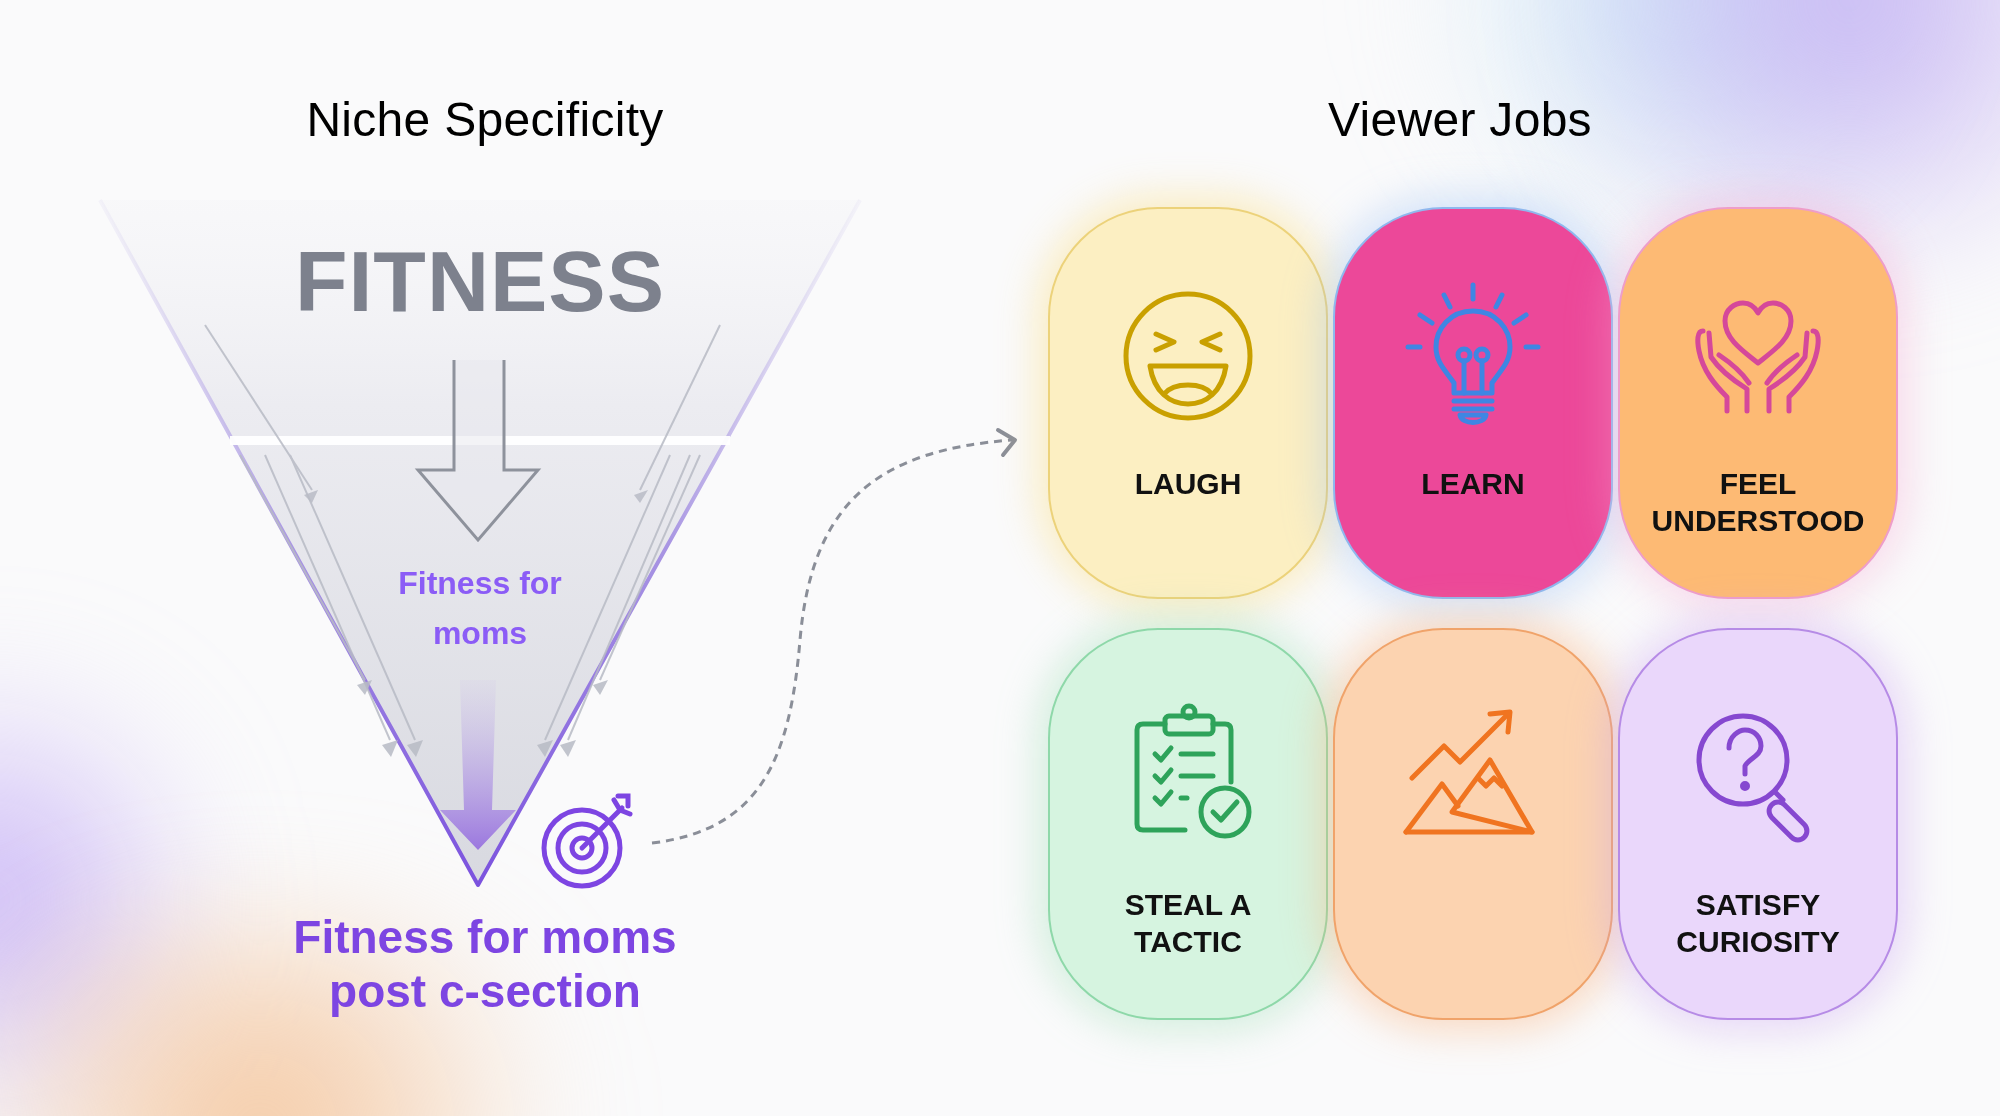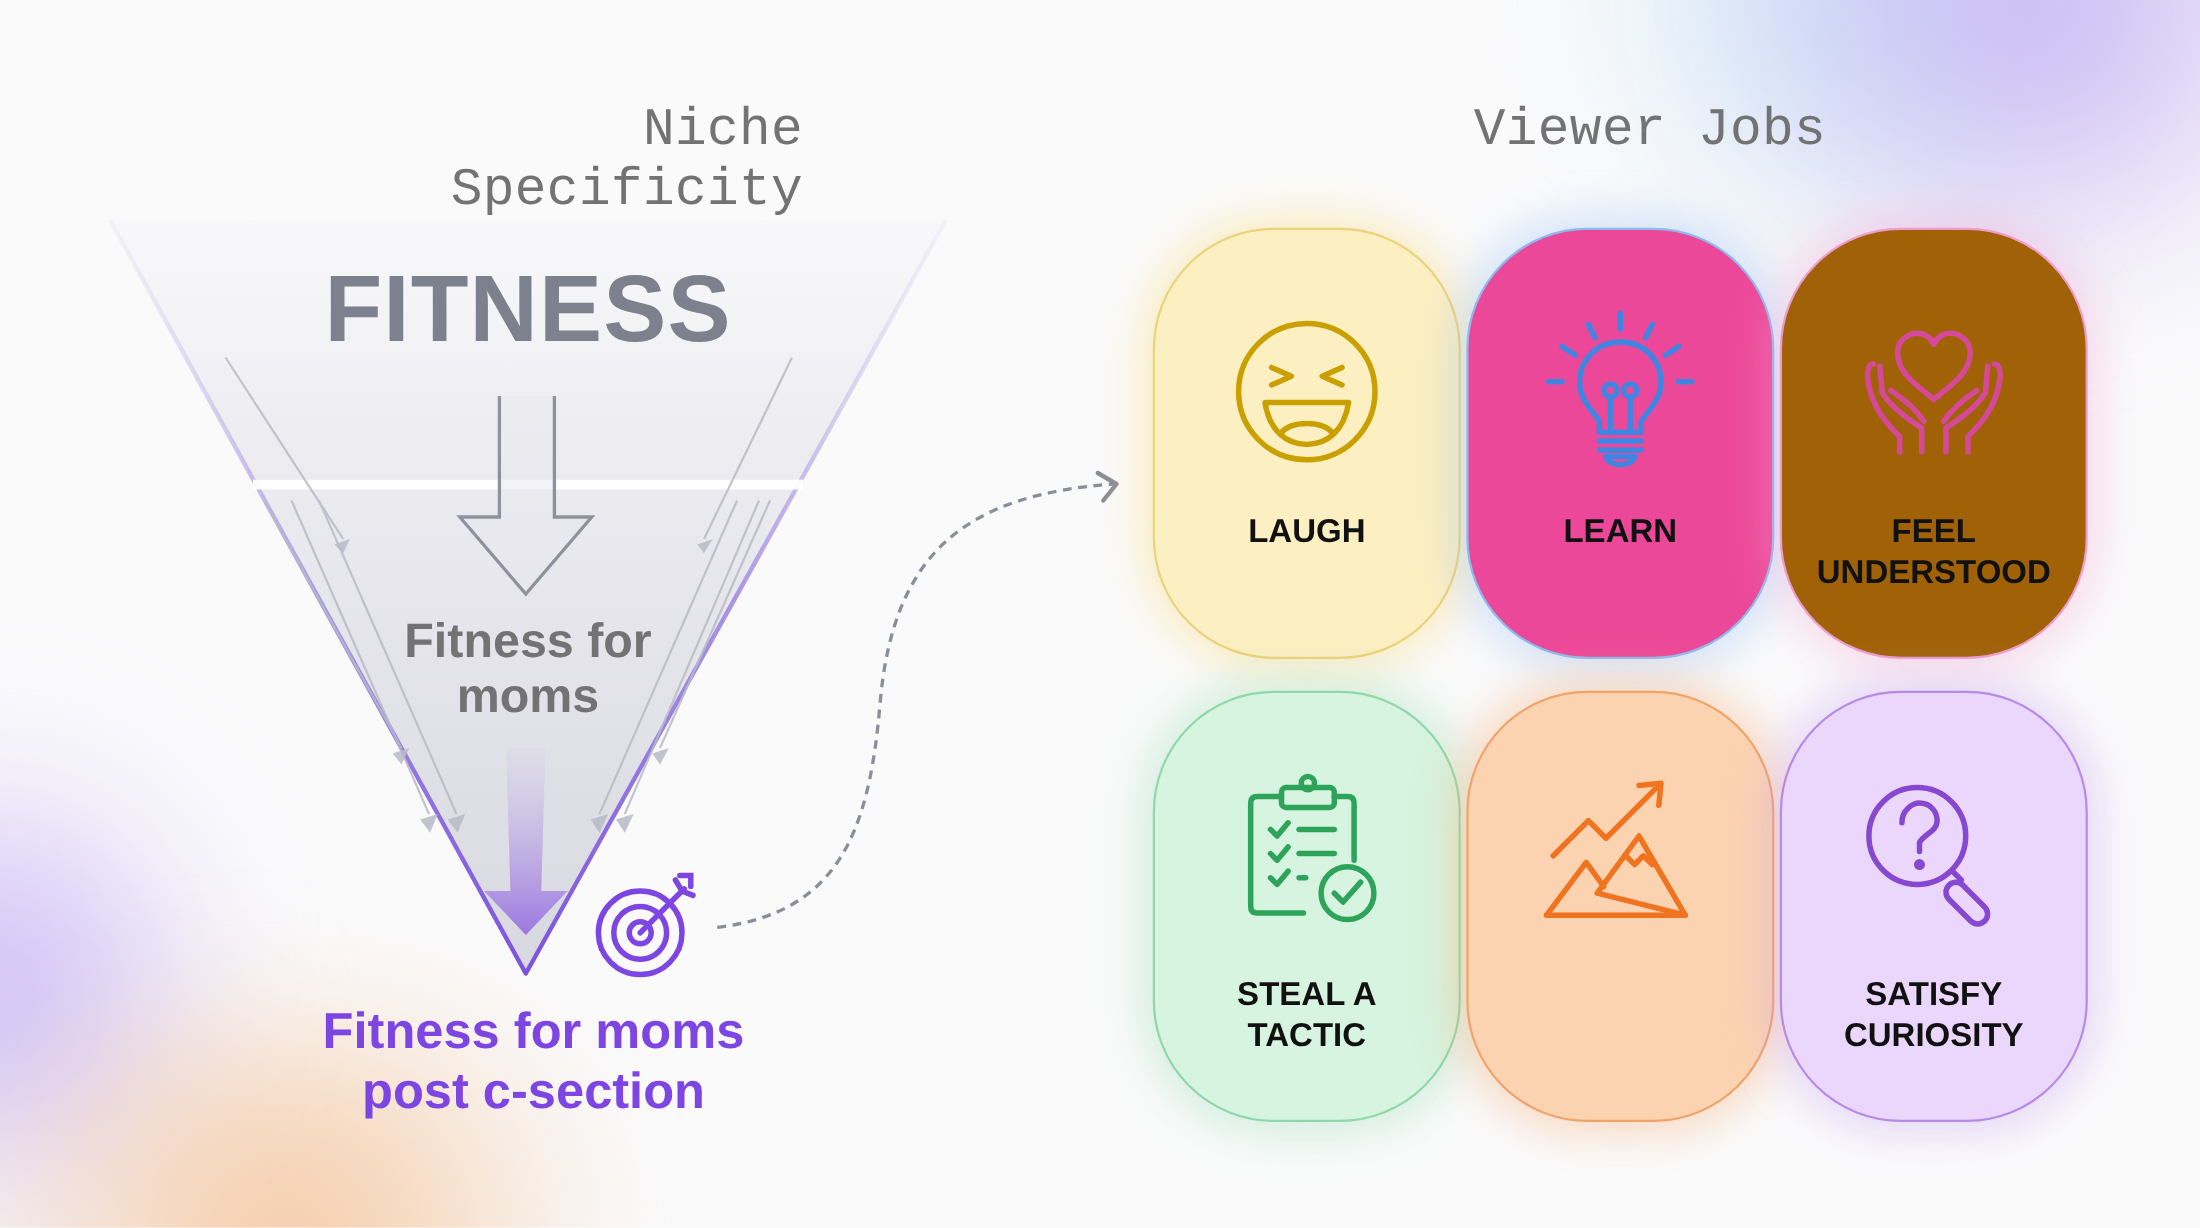--- a/index.html
+++ b/index.html
@@ -9,46 +9,46 @@
     background: #fafafb;
   }
   .bg { position: absolute; inset: 0; pointer-events: none; }
   .blob { position: absolute; border-radius: 50%; filter: blur(60px); }
   .blob.tr1 { width: 700px; height: 520px; left: 1500px; top: -260px; background: radial-gradient(circle, #c5b3f3 0%, rgba(197,179,243,0) 70%); }
   .blob.tr2 { width: 600px; height: 420px; left: 1380px; top: -220px; background: radial-gradient(circle, #c9e6f7 0%, rgba(201,230,247,0) 70%); }
   .blob.bl1 { width: 420px; height: 520px; left: -220px; top: 640px; background: radial-gradient(circle, #c7b2f6 0%, rgba(199,178,246,0) 70%); }
   .blob.bl2 { width: 760px; height: 420px; left: -120px; top: 920px; background: radial-gradient(circle, #f4c59c 0%, rgba(244,197,156,0) 70%); }
 
   .heading {
-    position: absolute; font-size: 48px; font-weight: 500; color: #737373;
-    letter-spacing: 0.3px; text-align: right; font-family: Liberation Mono, monospace;
+    position: absolute; font-size: 48px; font-weight: 500; color: #000000;
+    letter-spacing: 0.3px; text-align: center;
   }
   #h-left { left: 240px; top: 92px; width: 490px; }
   #h-right { left: 1260px; top: 92px; width: 400px; }
 
   svg.overlay { position: absolute; left: 0; top: 0; }
 
   .funnel-text { position: absolute; text-align: center; font-weight: 700; }
   #fitness-big { left: 200px; top: 232px; width: 560px; font-size: 86px; color: #7d818d; letter-spacing: 1px; }
-  #fitness-moms { left: 300px; top: 558px; width: 360px; font-size: 44px; line-height: 50px; color: #737373; }
+  #fitness-moms { left: 300px; top: 558px; width: 360px; font-size: 32px; line-height: 50px; color: #8b5cf6; }
   #fitness-target { left: 240px; top: 910px; width: 490px; font-size: 46px; line-height: 54px; color: #7d45e2; }
 
   .card {
     position: absolute; width: 280px; height: 392px; border-radius: 110px;
     box-sizing: border-box; border: 2.5px solid; display: flex; flex-direction: column;
     align-items: center;
   }
   .card .icon { margin-top: 72px; width: 150px; height: 150px; display: flex; align-items: center; justify-content: center; }
   .card .label {
     margin-top: 34px; font-size: 30px; font-weight: 700; color: #111;
     text-align: center; line-height: 37px; white-space: pre-line;
   }
   .c-yellow { left: 1048px; top: 207px; background: #fcefc2; border-color: #ecd27a; box-shadow: 0 0 40px 10px rgba(250,220,120,0.45); }
   .c-blue   { left: 1333px; top: 207px; background: #ec4899; border-color: #8fb8ee; box-shadow: 0 0 40px 10px rgba(150,190,245,0.40); }
-  .c-pink   { left: 1618px; top: 207px; background: #a16207; border-color: #ee9dc9; box-shadow: 0 0 40px 10px rgba(245,170,210,0.40); }
+  .c-pink   { left: 1618px; top: 207px; background: #fdba74; border-color: #ee9dc9; box-shadow: 0 0 40px 10px rgba(245,170,210,0.40); }
   .c-green  { left: 1048px; top: 628px; background: #d6f4e0; border-color: #8ed8a9; box-shadow: 0 0 40px 10px rgba(150,220,175,0.40); }
   .c-orange { left: 1333px; top: 628px; background: #fcd3b0; border-color: #f0a36a; box-shadow: 0 0 40px 10px rgba(248,175,120,0.45); }
   .c-purple { left: 1618px; top: 628px; background: #ead7fb; border-color: #b68be6; box-shadow: 0 0 40px 10px rgba(200,160,240,0.40); }
 </style>
 </head>
 <body>
 
 <div class="bg">
   <div class="blob tr2"></div>
   <div class="blob tr1"></div>

